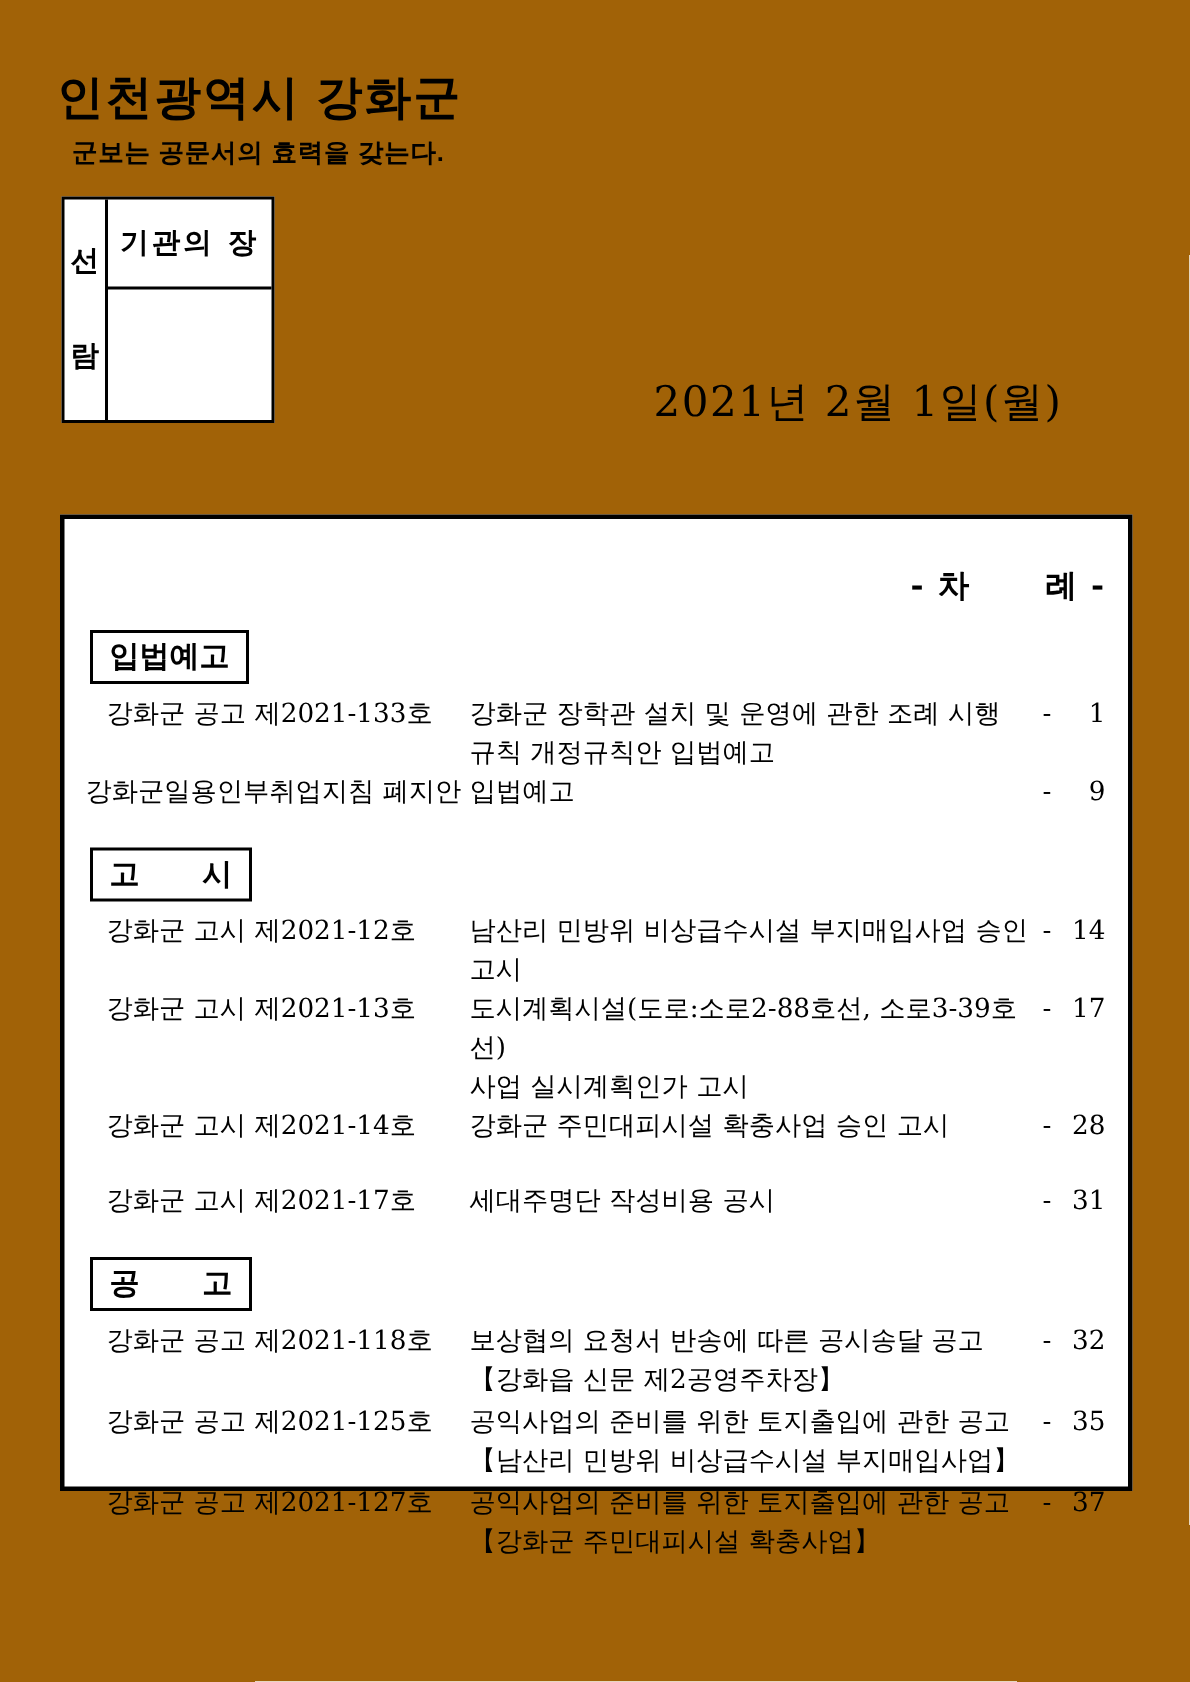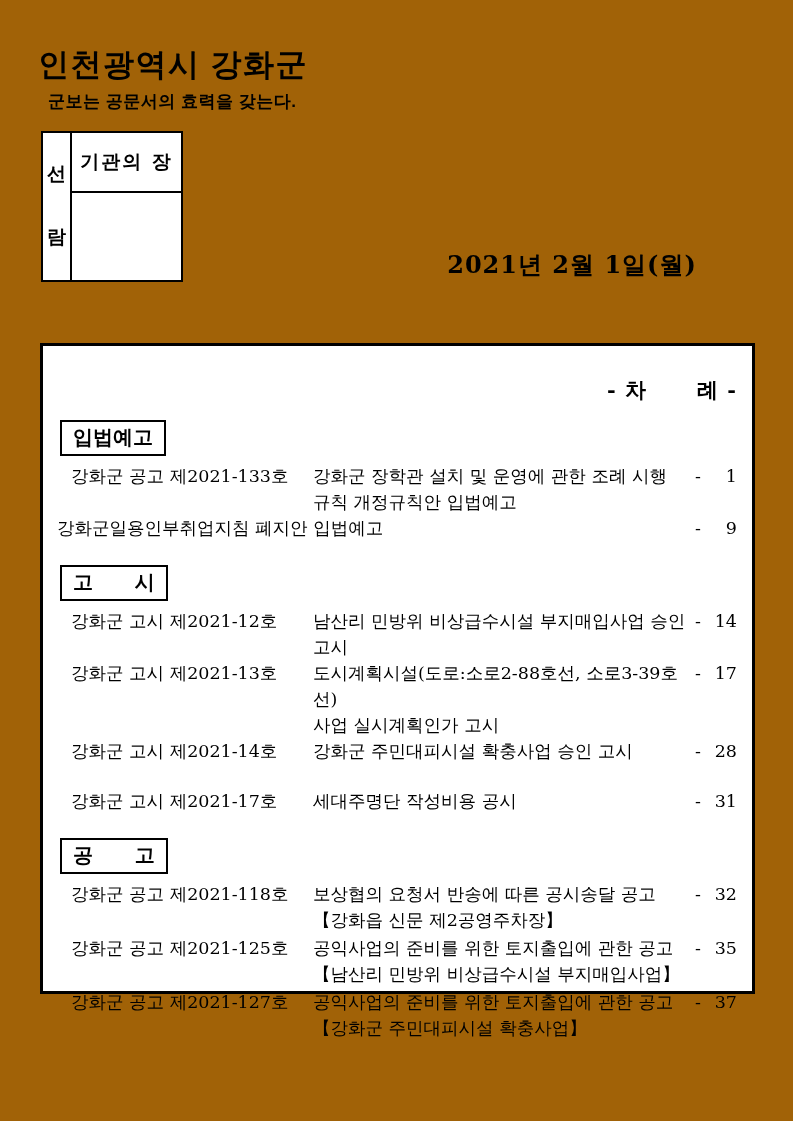--- a/index.html
+++ b/index.html
@@ -60,21 +60,21 @@
   .masthead-title {
     flex: 1; text-align: center; padding-right: 6px;
     font-family: "Liberation Sans", "DejaVu Sans", sans-serif;
     font-weight: bold; font-size: 56px; letter-spacing: 2px;
     white-space: pre;
   }
 
   
   .issue-block { position: absolute; left: 352px; top: 234px; width: 440px; text-align: center; }
   .issue-no { font-size: 22px; font-weight: bold; letter-spacing: 1px; white-space: pre; }
-  .issue-date { margin-top: 15px; font-size: 24px; font-weight: bold; letter-spacing: 1px; white-space: pre; }
+  .issue-date { margin-top: 15px; font-size: 28px; font-weight: normal; letter-spacing: 1px; white-space: pre; }
 
   
   .toc-box {
     position: absolute; left: 40px; top: 343px;
     width: 715px; height: 651px;
     border: 3px solid #000; background: #fff;
     padding: 12px 15px 0 14px;
   }
   .toc-title {
     text-align: right; font-size: 21px; font-weight: bold;

